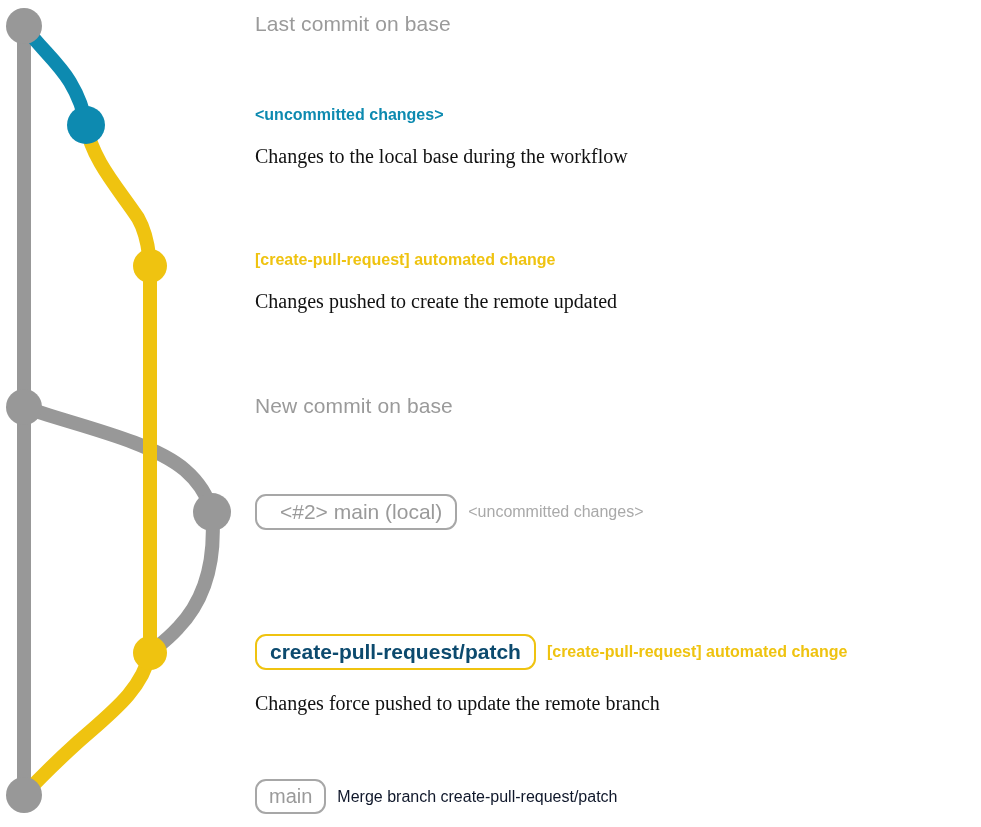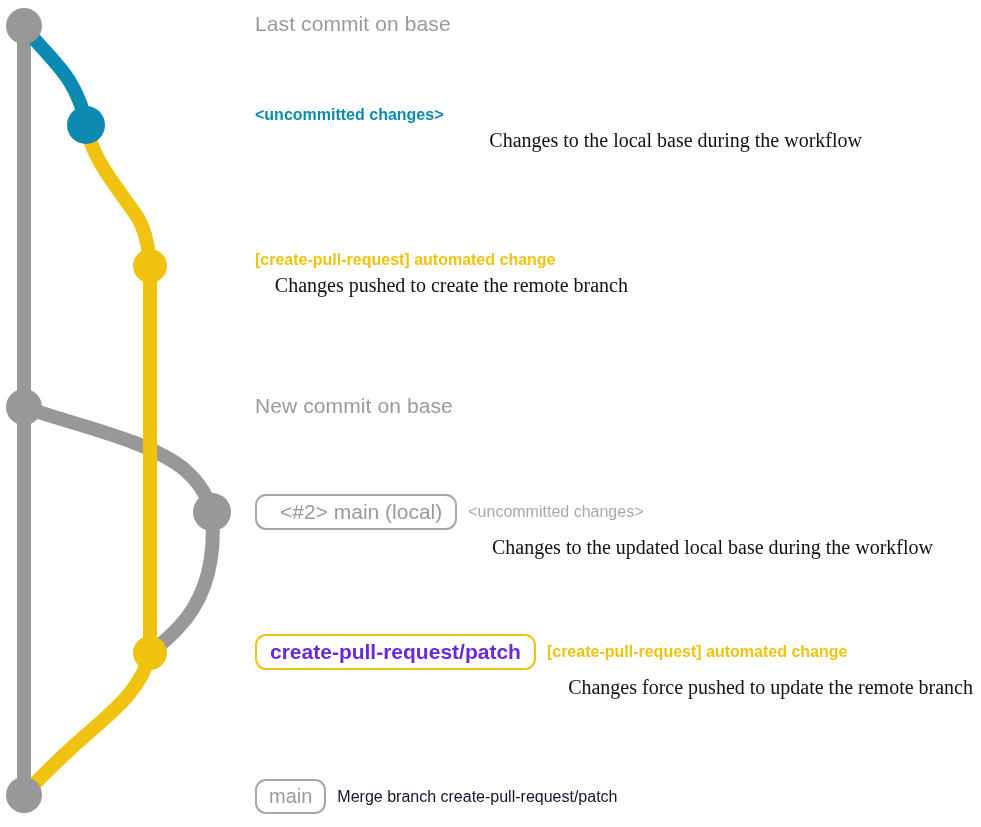--- a/index.html
+++ b/index.html
@@ -63,43 +63,42 @@
     border: 2px solid #9a9a9a;
     border-radius: 11px;
     padding: 5px 13px 6px 13px;
     font-size: 21px;
     font-weight: 700;
     line-height: 1;
     color: #9a9a9a;
     background: transparent;
   }
   .ref-pill.blue   { border-color: #0d8ab0; color: #0d8ab0; }
-  .ref-pill.yellow { border-color: #efc310; color: #6d28d9; }
+  .ref-pill.yellow { border-color: #efc310; color: #0c4a6e; }
   .ref-pill.gray   { border-color: #a7a7a7; color: #9a9a9a; font-weight: 400; padding-left: 23px; }
   .ref-pill.small  { font-size: 20px; padding: 5px 12px 6px 12px; border-width: 2px; }
 
   
   .commit-msg {
     font-size: 16px;
     line-height: 1;
     white-space: nowrap;
   }
   .commit-msg.blue   { color: #0d8ab0; font-weight: 700; }
   .commit-msg.yellow { color: #efc310; font-weight: 700; }
   .commit-msg.gray   { color: #0f172a; font-weight: 400; }
   .commit-msg.gray-light { color: #a9a9a9; font-weight: 400; }
 
   
   .commit-desc {
     font-family: "Liberation Serif", serif;
     font-size: 20px;
     color: #111111;
     white-space: nowrap;
-    margin-top: 6px;
-    text-align: right;
+    margin-top: 22px;
   }
   .commit-desc.indent-a { padding-right: 119px; }
   .commit-desc.indent-b { padding-right: 353px; }
   .commit-desc.indent-c { padding-right: 48px; }
   .commit-desc.indent-d { padding-right: 8px; }
 </style>
 </head>
 <body>
 
 <svg id="graph-svg" viewBox="0 0 981 827" xmlns="http://www.w3.org/2000/svg">
@@ -139,35 +138,34 @@
     <div class="row-main">
       <span class="commit-msg blue">&lt;uncommitted changes&gt;</span>
     </div>
     <div class="commit-desc indent-a">Changes to the local base during the workflow</div>
   </div>
 
   <div class="row" style="top:252px">
     <div class="row-main">
       <span class="commit-msg yellow">[create-pull-request] automated change</span>
     </div>
-    <div class="commit-desc indent-b">Changes pushed to create the remote branch</div>
+    <div class="commit-desc indent-b">Changes pushed to create the remote updated</div>
   </div>
 
   <div class="row" style="top:394px">
     <div class="row-main">
       <span class="heading-text">New commit on base</span>
     </div>
   </div>
 
   <div class="row" style="top:494px">
     <div class="row-main">
       <span class="ref-pill gray">&lt;#2&gt; main (local)</span>
       <span class="commit-msg gray-light">&lt;uncommitted changes&gt;</span>
     </div>
-    <div class="commit-desc indent-c">Changes to the updated local base during the workflow</div>
   </div>
 
   <div class="row" style="top:634px">
     <div class="row-main">
       <span class="ref-pill yellow">create-pull-request/patch</span>
       <span class="commit-msg yellow">[create-pull-request] automated change</span>
     </div>
     <div class="commit-desc indent-d">Changes force pushed to update the remote branch</div>
   </div>
 

